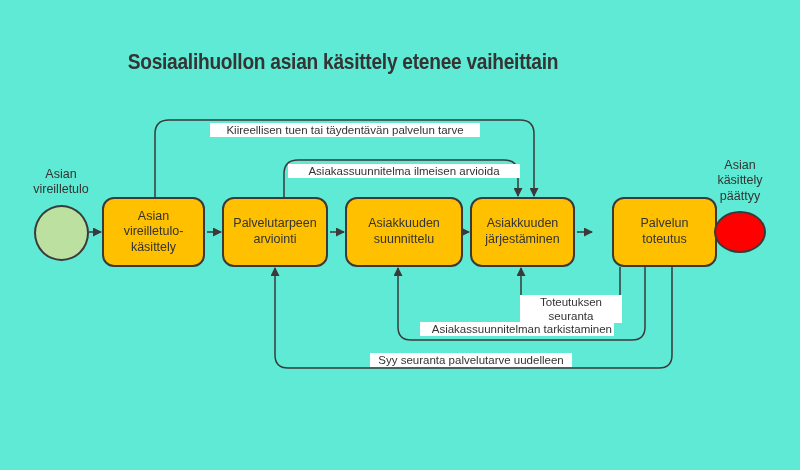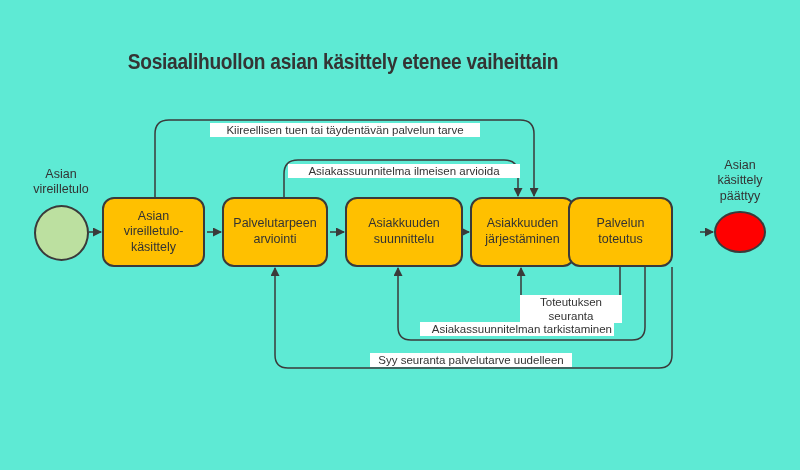--- a/index.html
+++ b/index.html
@@ -16,21 +16,21 @@
   .stage{
     position:absolute;top:197px;height:70px;box-sizing:border-box;
     background:#FFC000;border:2px solid #3a3a3a;border-radius:12px;
     display:flex;align-items:center;justify-content:center;text-align:center;
     font-size:12.5px;line-height:1.25;color:#333333;white-space:pre-line;
   }
   #stage1{left:102px;width:103px;}
   #stage2{left:222px;width:106px;}
   #stage3{left:345px;width:118px;}
   #stage4{left:470px;width:105px;}
-  #stage5{left:568px;width:105px;}
+  #stage5{left:612px;width:105px;}
   .terminal{position:absolute;box-sizing:border-box;border:2px solid #3a3a3a;border-radius:50%;}
   #startNode{left:34px;top:205px;width:55px;height:56px;background:#BCE0A0;}
   #endNode{left:714px;top:211px;width:52px;height:42px;background:#FF0000;}
   .node-label{
     position:absolute;text-align:center;font-size:12.5px;line-height:1.22;
     color:#333333;white-space:pre-line;
   }
   #startLabel{left:11px;top:167px;width:100px;}
   #endLabel{left:690px;top:158px;width:100px;}
   .edge-label{

